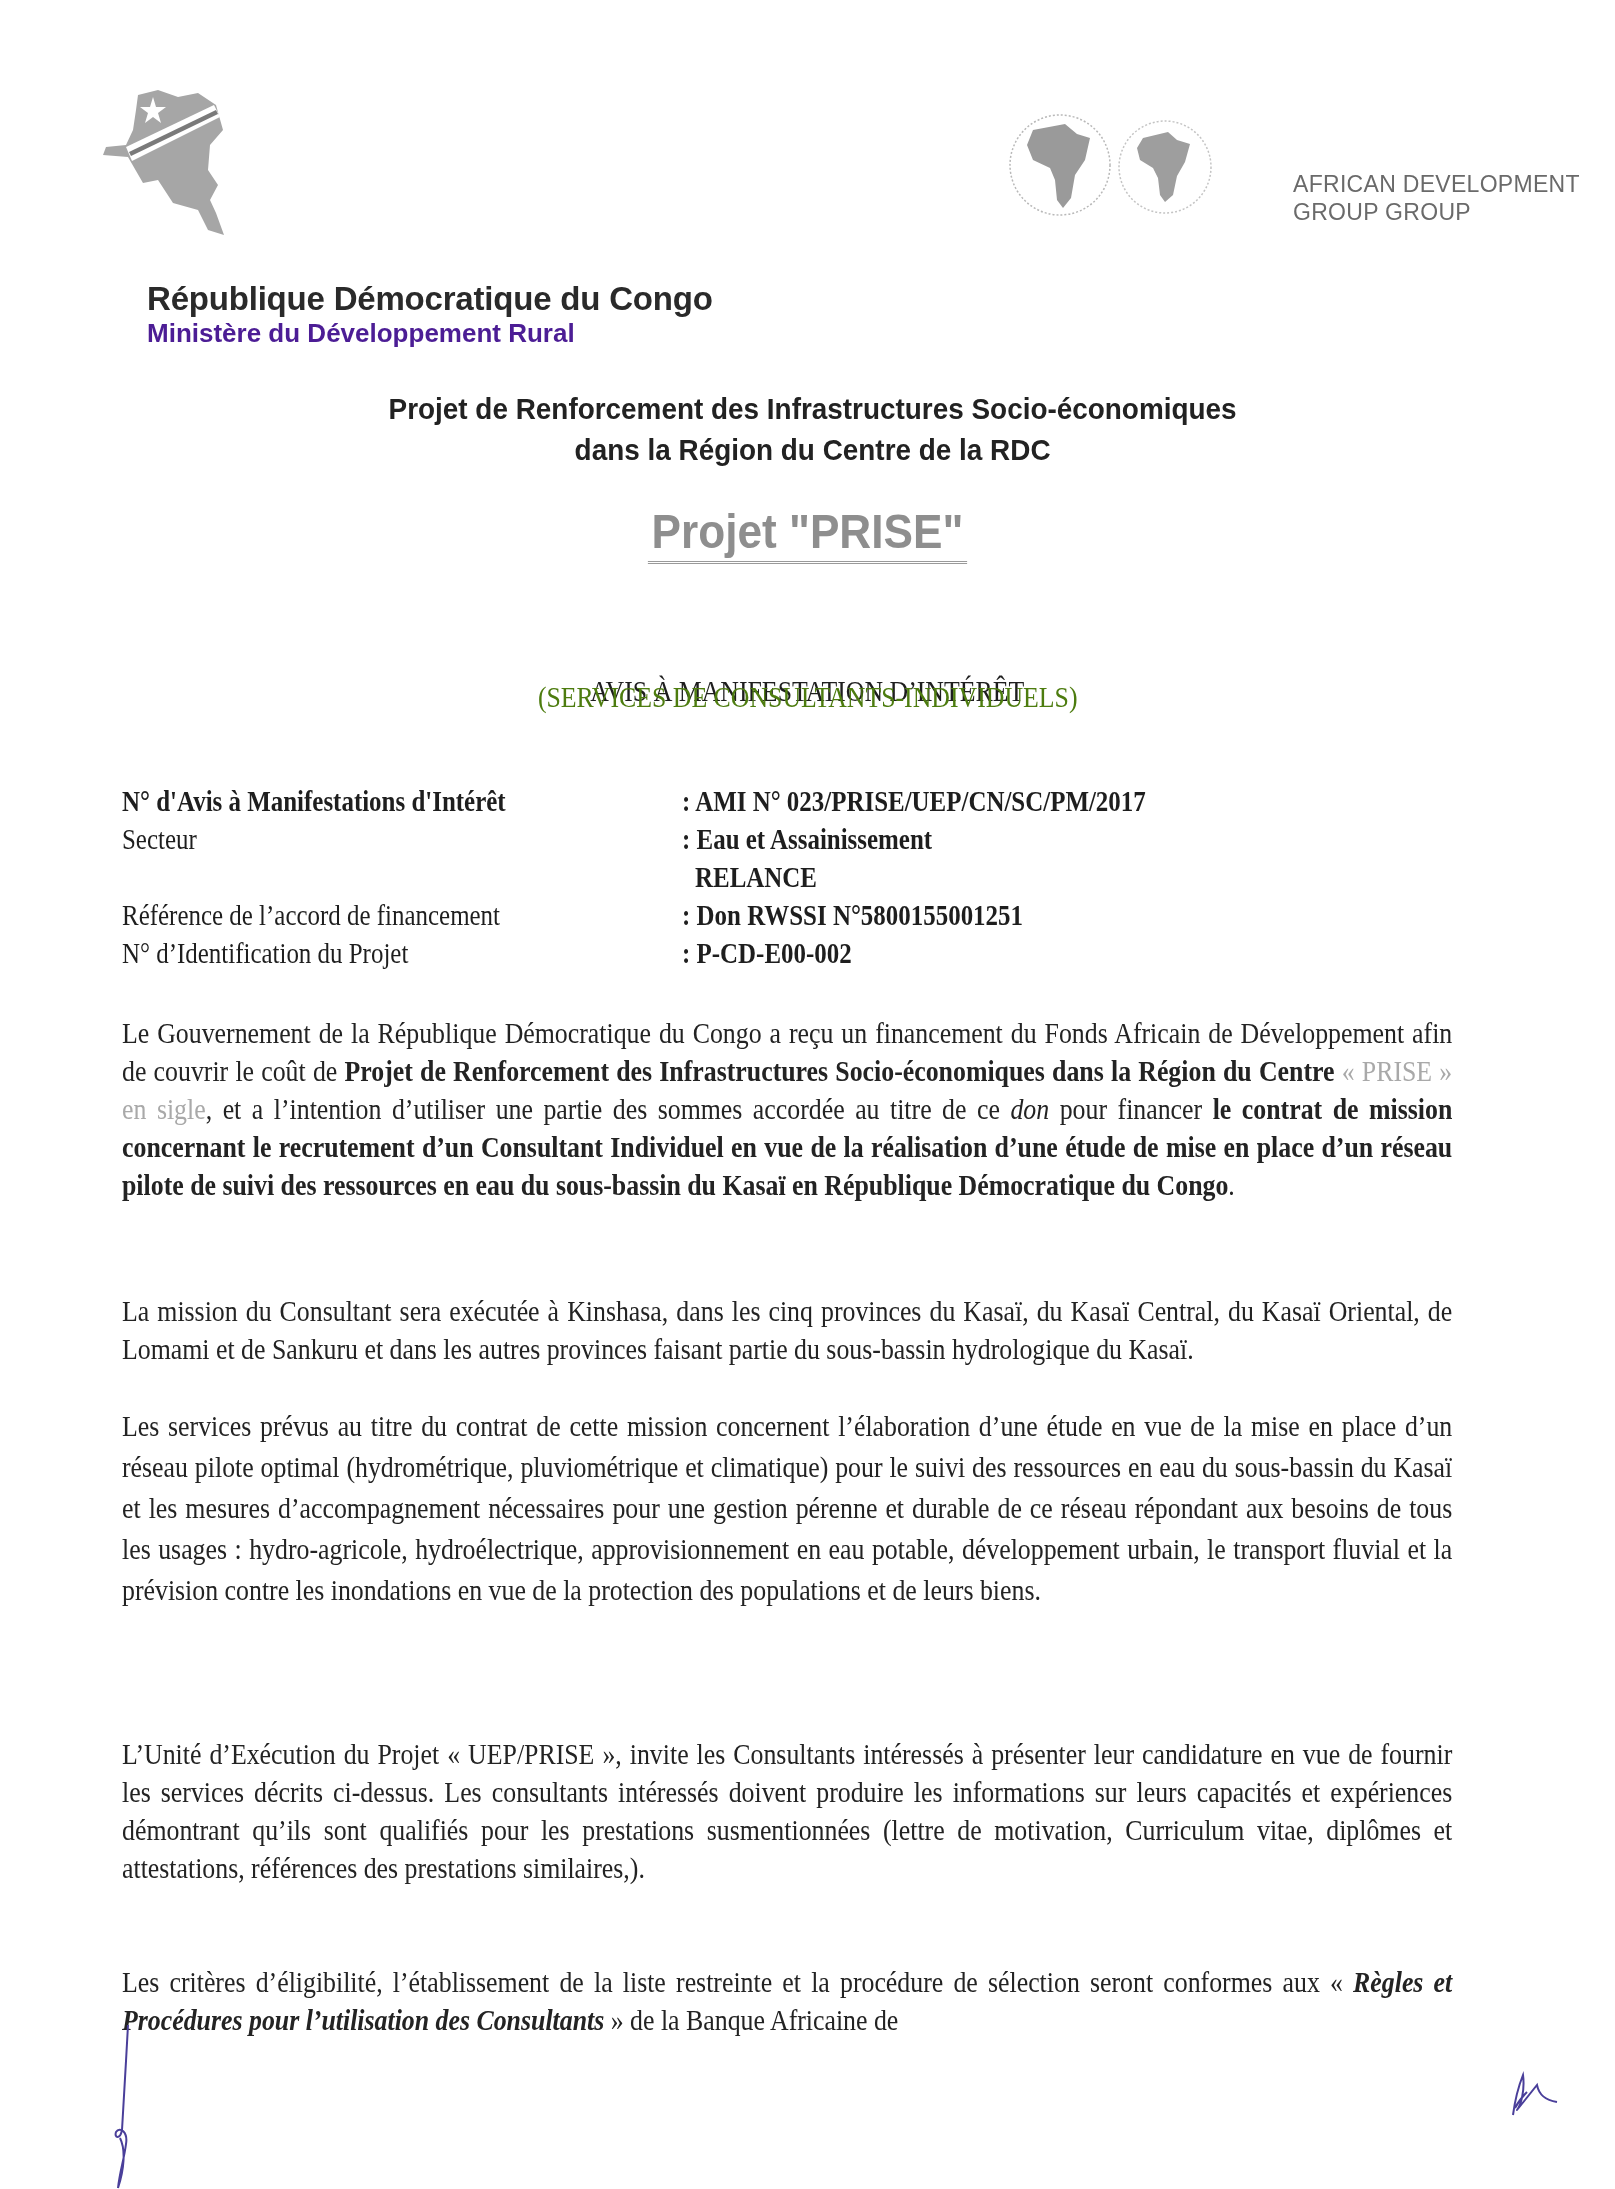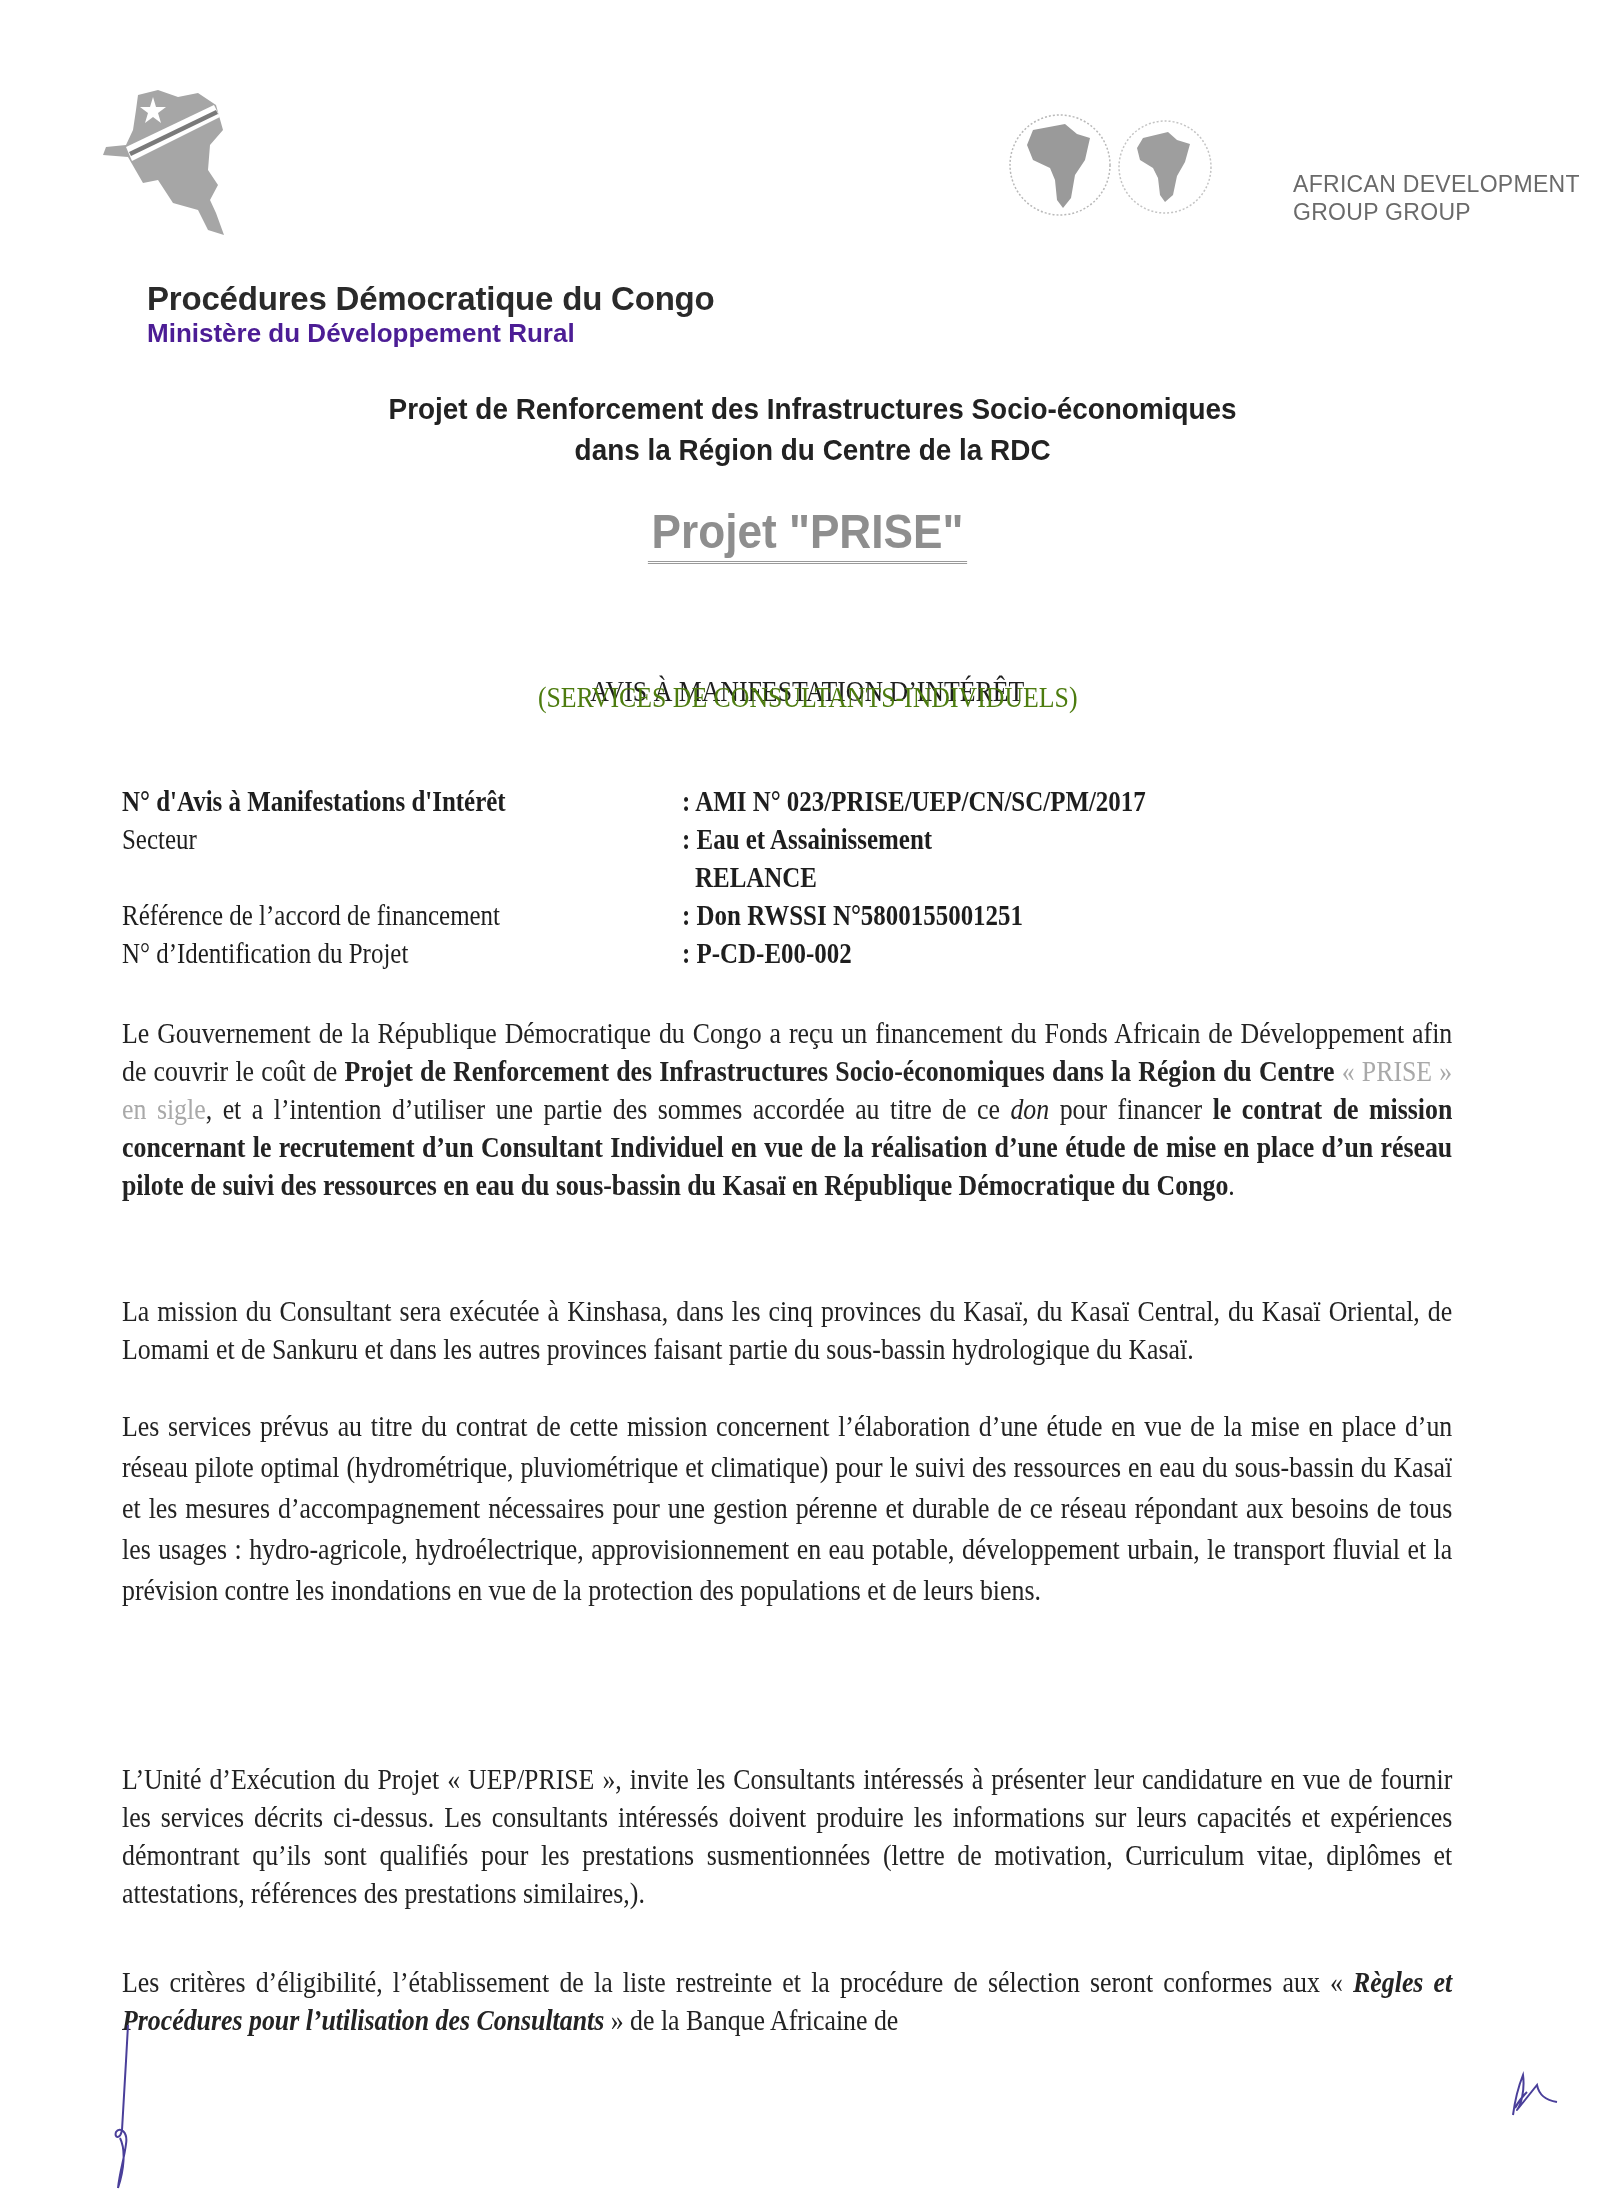--- a/index.html
+++ b/index.html
@@ -33,21 +33,21 @@
   .para { position: absolute; left: 122px; width: 1330px; font-size: 30px; line-height: 38px; text-align: justify; color: #232323; }
   .para .inner { display: block; width: 1545px; transform: scaleX(0.861); transform-origin: 0 0; text-align: justify; }
   .b { font-weight: bold; }
   .i { font-style: italic; }
   .bi { font-weight: bold; font-style: italic; }
   .faded { color: #a9a9a9; }
 
   #p1 { top: 1014px; }
   #p2 { top: 1292px; }
   #p3 { top: 1405px; }
-  #p4 { top: 1735px; margin-top: 25px; }
+  #p4 { top: 1735px; }
   #p5 { top: 1963px; }
 
   #sig-left { left: 100px; top: 2020px; width: 60px; height: 170px; }
   #sig-right { left: 1505px; top: 2070px; width: 60px; height: 50px; }
 </style>
 </head>
 <body>
 
 <svg id="flag-map" class="abs" viewBox="0 0 150 155">
   <path d="M40 10 L60 5 L80 12 L100 8 L118 20 L125 45 L112 60 L110 85 L120 100 L112 115 L118 128 L126 150 L110 145 L100 125 L75 118 L60 95 L45 98 L30 72 L5 70 L8 62 L28 60 L35 45 L38 25 Z" fill="#a6a6a6"></path>
@@ -61,21 +61,21 @@
   <circle cx="160" cy="67" r="46" fill="none" stroke="#c4c4c4" stroke-width="1.5" stroke-dasharray="2 2"></circle>
   <path d="M28 30 L60 24 L72 34 L85 38 L80 60 L70 75 L66 98 L58 108 L52 100 L50 80 L45 68 L28 60 L22 45 Z" fill="#9a9a9a"></path>
   <path d="M138 38 L163 32 L172 40 L185 44 L180 62 L172 76 L168 95 L160 102 L155 95 L153 78 L148 68 L135 60 L132 48 Z" fill="#9e9e9e"></path>
 </svg>
 
 <div id="afdb-name" class="abs sans">
   <div>AFRICAN DEVELOPMENT</div>
   <div>GROUP GROUP</div>
 </div>
 
-<div id="country" class="abs sans">Procédures Démocratique du Congo</div>
+<div id="country" class="abs sans">République Démocratique du Congo</div>
 <div id="ministry" class="abs sans">Ministère du Développement Rural</div>
 
 <div id="proj-title-1" class="abs sans center-block">Projet de Renforcement des Infrastructures Socio-économiques</div>
 <div id="proj-title-2" class="abs sans center-block">dans la Région du Centre de la RDC</div>
 
 <div id="prise-label" class="abs sans center-block">
   <span>Projet "PRISE"</span>
 </div>
 
 <div id="avis-1" class="abs serif center-block avis">

